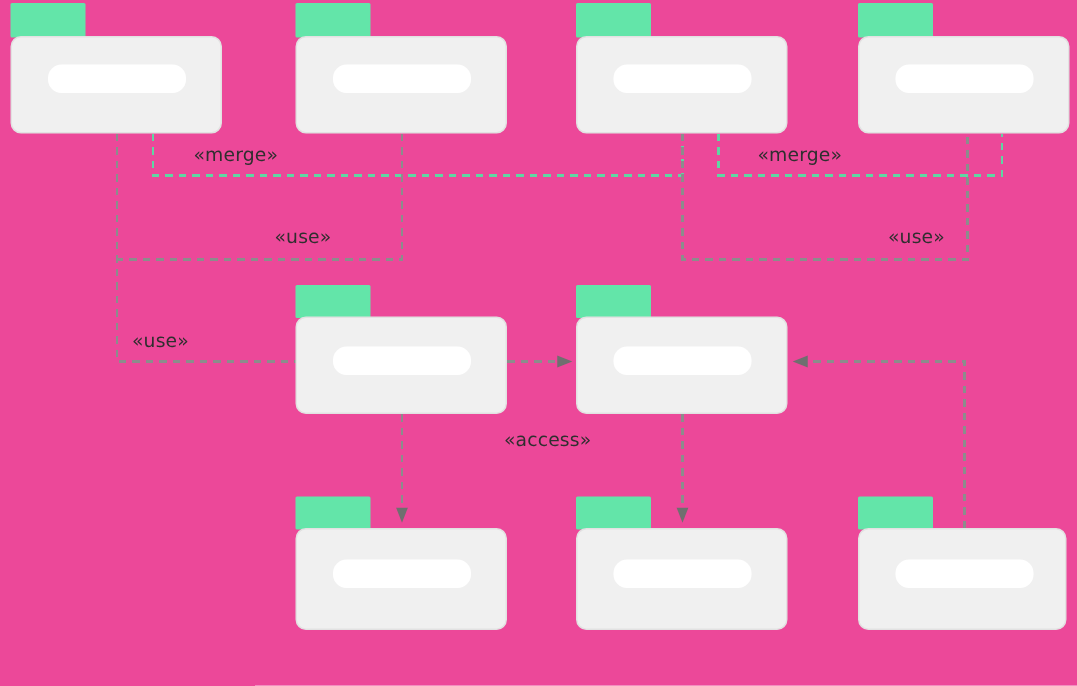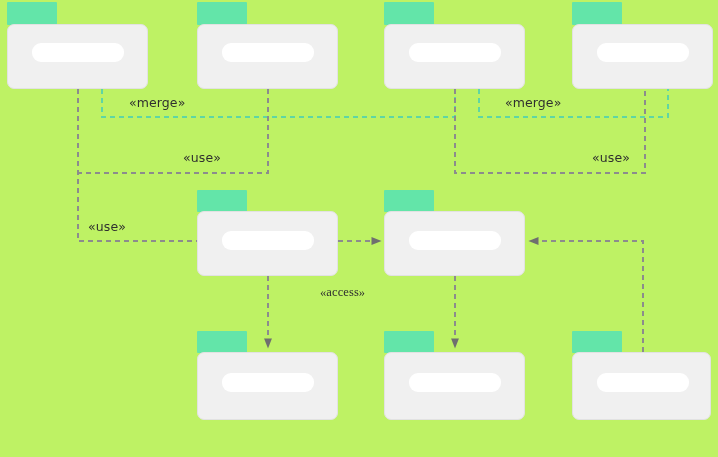--- a/index.html
+++ b/index.html
@@ -10,21 +10,21 @@
   body {
     width: 718px;
     height: 457px;
     font-family: "DejaVu Sans", "Liberation Sans", sans-serif;
     overflow: hidden;
   }
   #diagram-canvas {
     position: relative;
     width: 718px;
     height: 457px;
-    background: #bef264;
+    background: #ec4899;
   }
   #edge-layer {
     position: absolute;
     left: 0;
     top: 0;
     width: 718px;
     height: 457px;
   }
   .pkg {
     position: absolute;
@@ -127,16 +127,16 @@
         <div class="pkg-body" style="left: 572px; top: 352px; width: 139px; height: 68px; background: rgb(240, 240, 240); border-color: rgb(226, 226, 226);"></div>
         <div class="pkg-name" style="left: 597px; top: 373px; width: 92px; height: 19px; position: absolute; background: rgb(255, 255, 255);"></div>
       </div>
     </div>
   <div id="label-layer">
       <div class="edge-label" style="left: 129px; top: 95px; color: rgb(47, 47, 47);">«merge»</div>
       <div class="edge-label" style="left: 505px; top: 95px; color: rgb(47, 47, 47);">«merge»</div>
       <div class="edge-label" style="left: 183px; top: 150px; color: rgb(47, 47, 47);">«use»</div>
       <div class="edge-label" style="left: 592px; top: 150px; color: rgb(47, 47, 47);">«use»</div>
       <div class="edge-label" style="left: 88px; top: 219px; color: rgb(47, 47, 47);">«use»</div>
-      <div class="edge-label" style="left: 320px; top: 285px; color: rgb(47, 47, 47); font-family: Liberation Serif, serif;">«access»</div>
+      <div class="edge-label" style="left: 336px; top: 285px; color: rgb(47, 47, 47);">«access»</div>
     </div>
 
 </div>
 
 </body></html>

